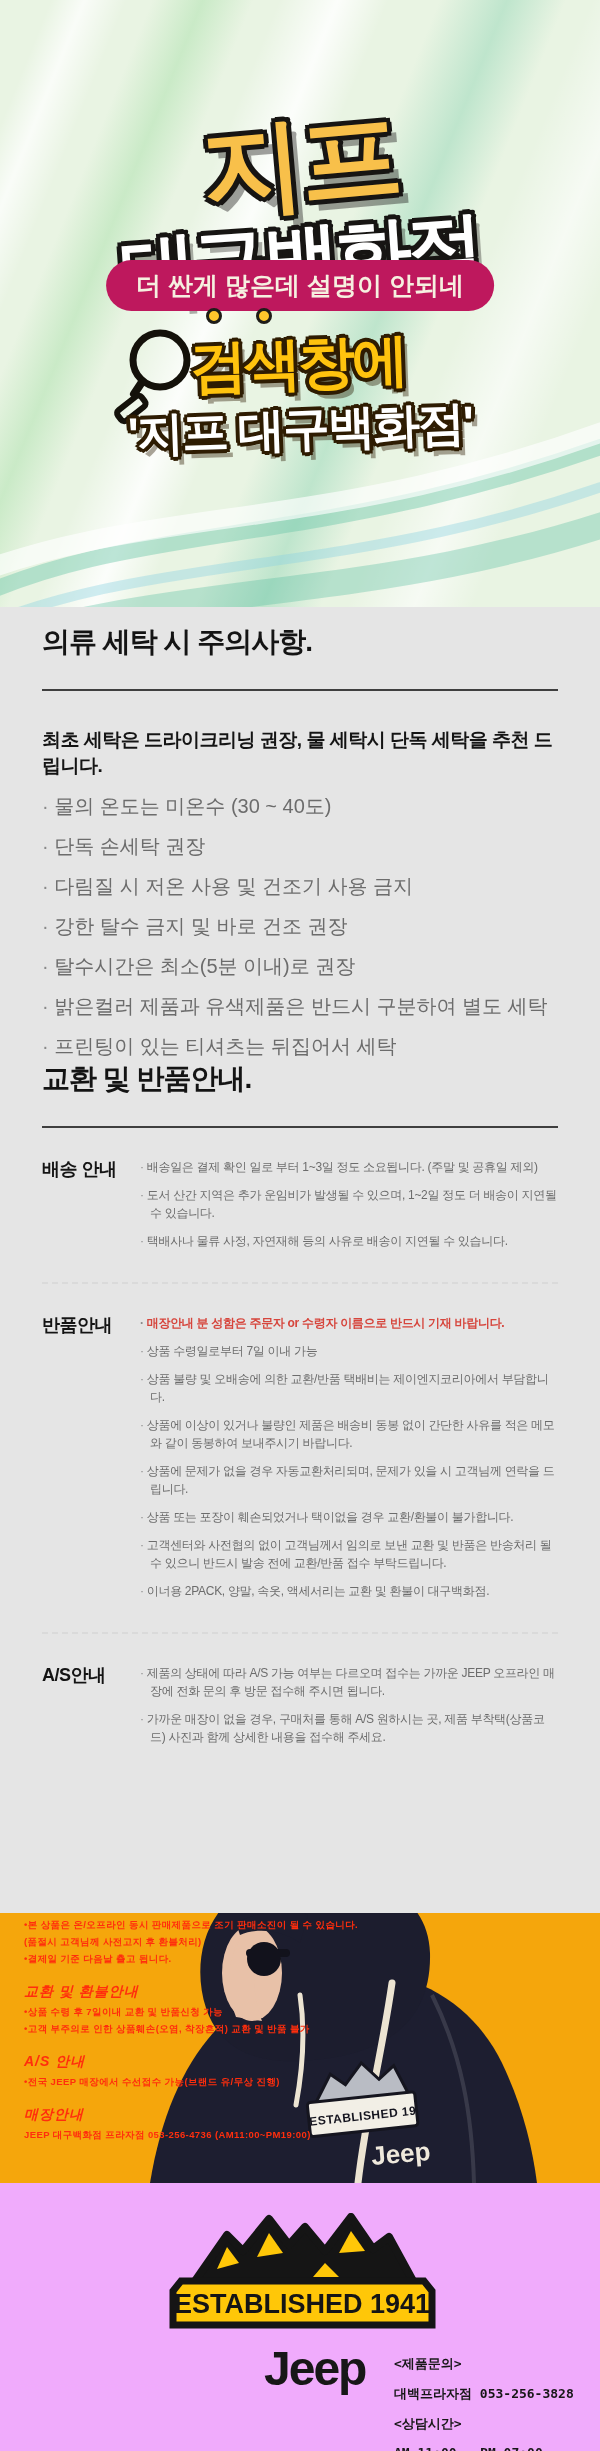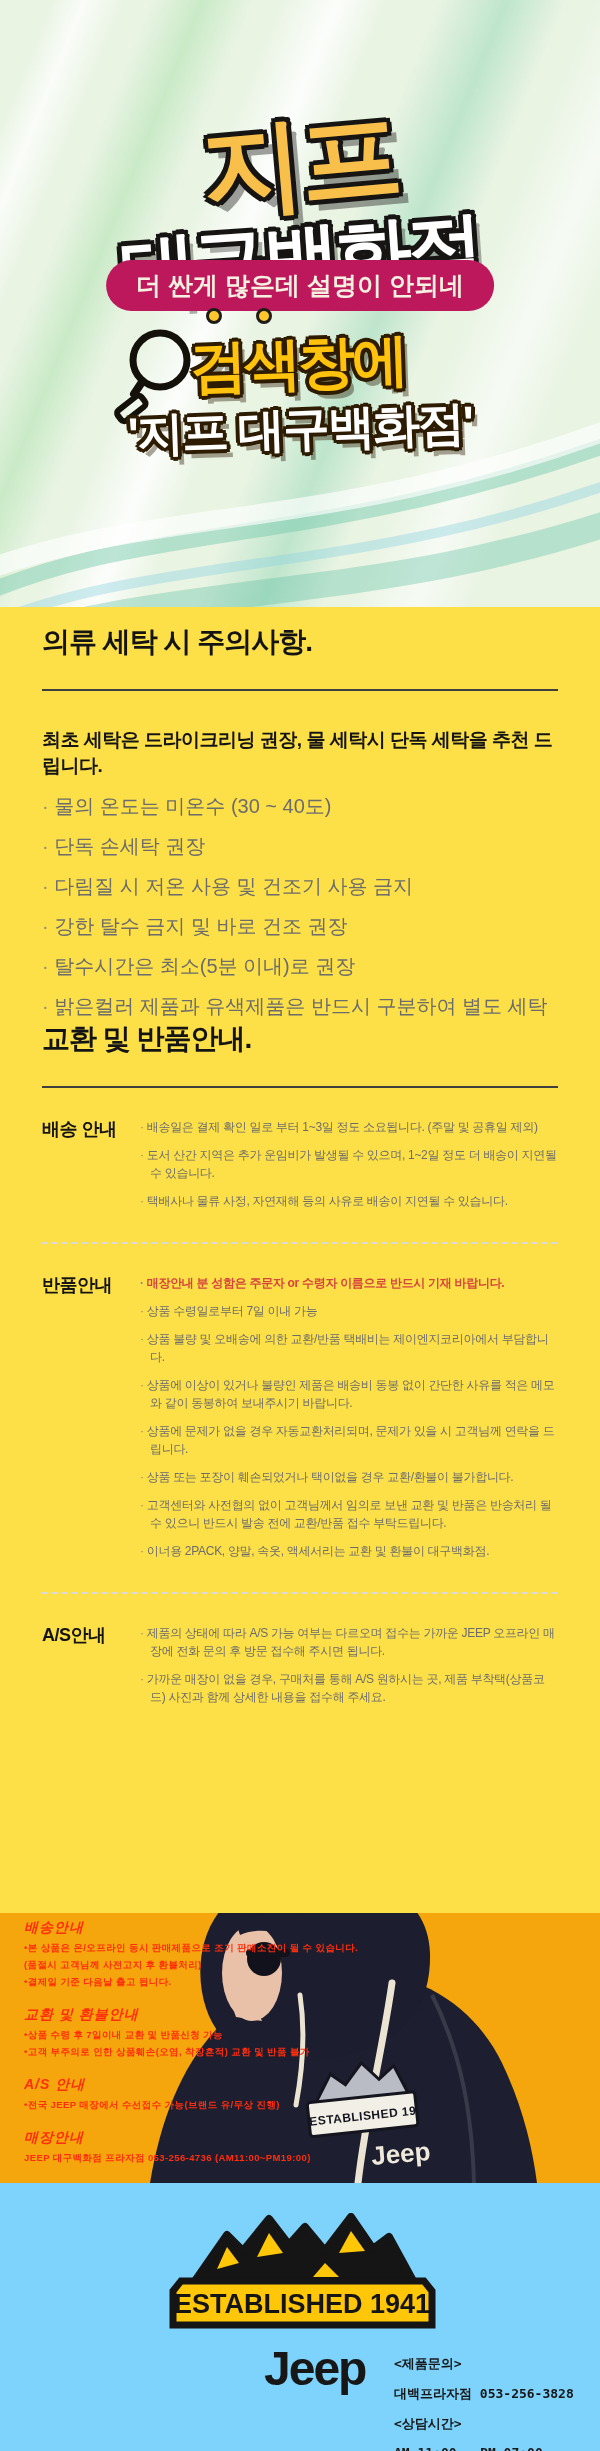--- a/index.html
+++ b/index.html
@@ -31,21 +31,21 @@
     font-size:57px;font-weight:900;letter-spacing:-3px;color:#ffc30e;
     text-shadow:4px 0 0 #2e1c02,-4px 0 0 #2e1c02,0 4px 0 #2e1c02,0 -4px 0 #2e1c02,
       3px 3px 0 #2e1c02,-3px 3px 0 #2e1c02,3px -3px 0 #2e1c02,-3px -3px 0 #2e1c02,6px 8px 0 #2e1c0266;}
   .magnifier{position:absolute;left:112px;top:318px;width:110px;height:125px;}
   .quote{position:absolute;top:398px;left:0;width:100%;text-align:center;font-size:47px;font-weight:900;
     letter-spacing:-2px;color:#ffffff;transform:rotate(-2deg);
     text-shadow:4px 0 0 #2e1c02,-4px 0 0 #2e1c02,0 4px 0 #2e1c02,0 -4px 0 #2e1c02,
       3px 3px 0 #2e1c02,-3px 3px 0 #2e1c02,3px -3px 0 #2e1c02,-3px -3px 0 #2e1c02,6px 8px 0 #2e1c0266;}
 
   
-  .content{box-sizing:border-box;width:600px;height:1306px;padding:16px 42px 0;overflow:hidden;background:#fde047;}
+  .content{box-sizing:border-box;width:600px;height:1306px;padding:16px 42px 0;overflow:hidden;background:#e5e5e5;}
   h2.sec{margin:0;font-size:28px;font-weight:900;color:#141414;letter-spacing:-1px;}
   .hr-solid{border:none;border-top:2px solid #3f3f3f;margin:28px 0 0;}
   .intro{margin:36px 0 14px;font-size:19px;font-weight:800;color:#141414;letter-spacing:-0.5px;}
   ul.plain{list-style:none;margin:0;padding:0;}
   .care-list{margin-top:18px;font-size:20px;color:#6c6c6c;}
   .care-list li{margin-top:13px;padding-left:10px;text-indent:-10px;}
   .care-list li::before{content:"· ";color:#8a8a8a;}
   .exchange-h{margin-top:74px;}
   .hr-solid.second{margin-top:28px;}
   .info-row{display:flex;padding:30px 0 22px;}
@@ -58,21 +58,21 @@
 
   
   .photo{position:relative;width:600px;height:270px;background:#f5a60c;overflow:hidden;}
   .photo svg.model{position:absolute;inset:0;}
   .photo-overlay{position:absolute;left:24px;top:6px;width:360px;color:#ff2e0d;}
   .ov-block{margin-bottom:17px;}
   .ov-title{font-size:14px;font-weight:800;font-style:italic;letter-spacing:1px;margin-bottom:5px;}
   .ov-line{font-size:9.5px;font-weight:700;letter-spacing:.4px;margin-bottom:4px;white-space:nowrap;}
 
   
-  .footer{position:relative;width:600px;height:268px;background:#7dd3fc;overflow:hidden;}
+  .footer{position:relative;width:600px;height:268px;background:#f0abfc;overflow:hidden;}
   .badge-svg{position:absolute;left:165px;top:30px;width:275px;height:125px;}
   .jeep-logo{position:absolute;left:264px;top:158px;font-size:48px;font-weight:900;color:#171717;letter-spacing:-2px;}
   .contact{position:absolute;left:394px;top:160px;font-family:"DejaVu Sans Mono",monospace;font-weight:700;color:#171717;}
   .contact .line{margin-bottom:7px;font-size:13px;letter-spacing:0;margin-top:12px;}
   .contact .phone{font-size:13px;}
 </style>
 </head>
 <body>
 
 <div class="page">
@@ -103,20 +103,21 @@
     <h2 class="sec">의류 세탁 시 주의사항.</h2>
     <hr class="hr-solid">
     <p class="intro">최초 세탁은 드라이크리닝 권장, 물 세탁시 단독 세탁을 추천 드립니다.</p>
     <ul class="plain care-list">
         <li>물의 온도는 미온수 (30 ~ 40도)</li>
         <li>단독 손세탁 권장</li>
         <li>다림질 시 저온 사용 및 건조기 사용 금지</li>
         <li>강한 탈수 금지 및 바로 건조 권장</li>
         <li>탈수시간은 최소(5분 이내)로 권장</li>
         <li>밝은컬러 제품과 유색제품은 반드시 구분하여 별도 세탁</li>
+        <li>프린팅이 있는 티셔츠는 뒤집어서 세탁</li>
       </ul>
 
     <h2 class="sec exchange-h">교환 및 반품안내.</h2>
     <hr class="hr-solid second">
     <div>
         <div class="info-row">
           <div class="info-label">배송 안내</div>
           <ul class="plain info-list">
             <li>배송일은 결제 확인 일로 부터 1~3일 정도 소요됩니다. (주말 및 공휴일 제외)</li>
             <li>도서 산간 지역은 추가 운임비가 발생될 수 있으며, 1~2일 정도 더 배송이 지연될 수 있습니다.</li>
@@ -166,21 +167,20 @@
       <path d="M432,82 C462,142 472,202 474,270" fill="none" stroke="rgba(255,255,255,0.12)" stroke-width="4"></path>
       <g transform="translate(305,170) rotate(-6)">
         <polygon points="8,22 26,-6 40,6 58,-14 74,4 90,-8 102,22" fill="#b9bcc4" stroke="#15151f" stroke-width="3"></polygon>
         <rect x="0" y="20" width="108" height="34" rx="3" fill="#f2efe6" stroke="#15151f" stroke-width="3"></rect>
         <text x="54" y="43" text-anchor="middle" font-family="Liberation Sans, sans-serif" font-size="12" font-weight="bold" fill="#15151f" letter-spacing="0.5">ESTABLISHED 19</text>
       </g>
       <text x="372" y="252" font-family="Liberation Sans, sans-serif" font-size="26" font-weight="bold" fill="#efe9dc" transform="rotate(-5 372 252)">Jeep</text>
     </svg>
     <div class="photo-overlay">
         <div class="ov-block">
-          <div class="ov-title">배송안내</div>
           <div class="ov-line">•본 상품은 온/오프라인 동시 판매제품으로 조기 판매소진이 될 수 있습니다.</div>
           <div class="ov-line">(품절시 고객님께 사전고지 후 환불처리)</div>
           <div class="ov-line">•결제일 기준 다음날 출고 됩니다.</div>
         </div>
         <div class="ov-block">
           <div class="ov-title">교환 및 환불안내</div>
           <div class="ov-line">•상품 수령 후 7일이내 교환 및 반품신청 가능</div>
           <div class="ov-line">•고객 부주의로 인한 상품훼손(오염, 착장흔적) 교환 및 반품 불가</div>
         </div>
         <div class="ov-block">

